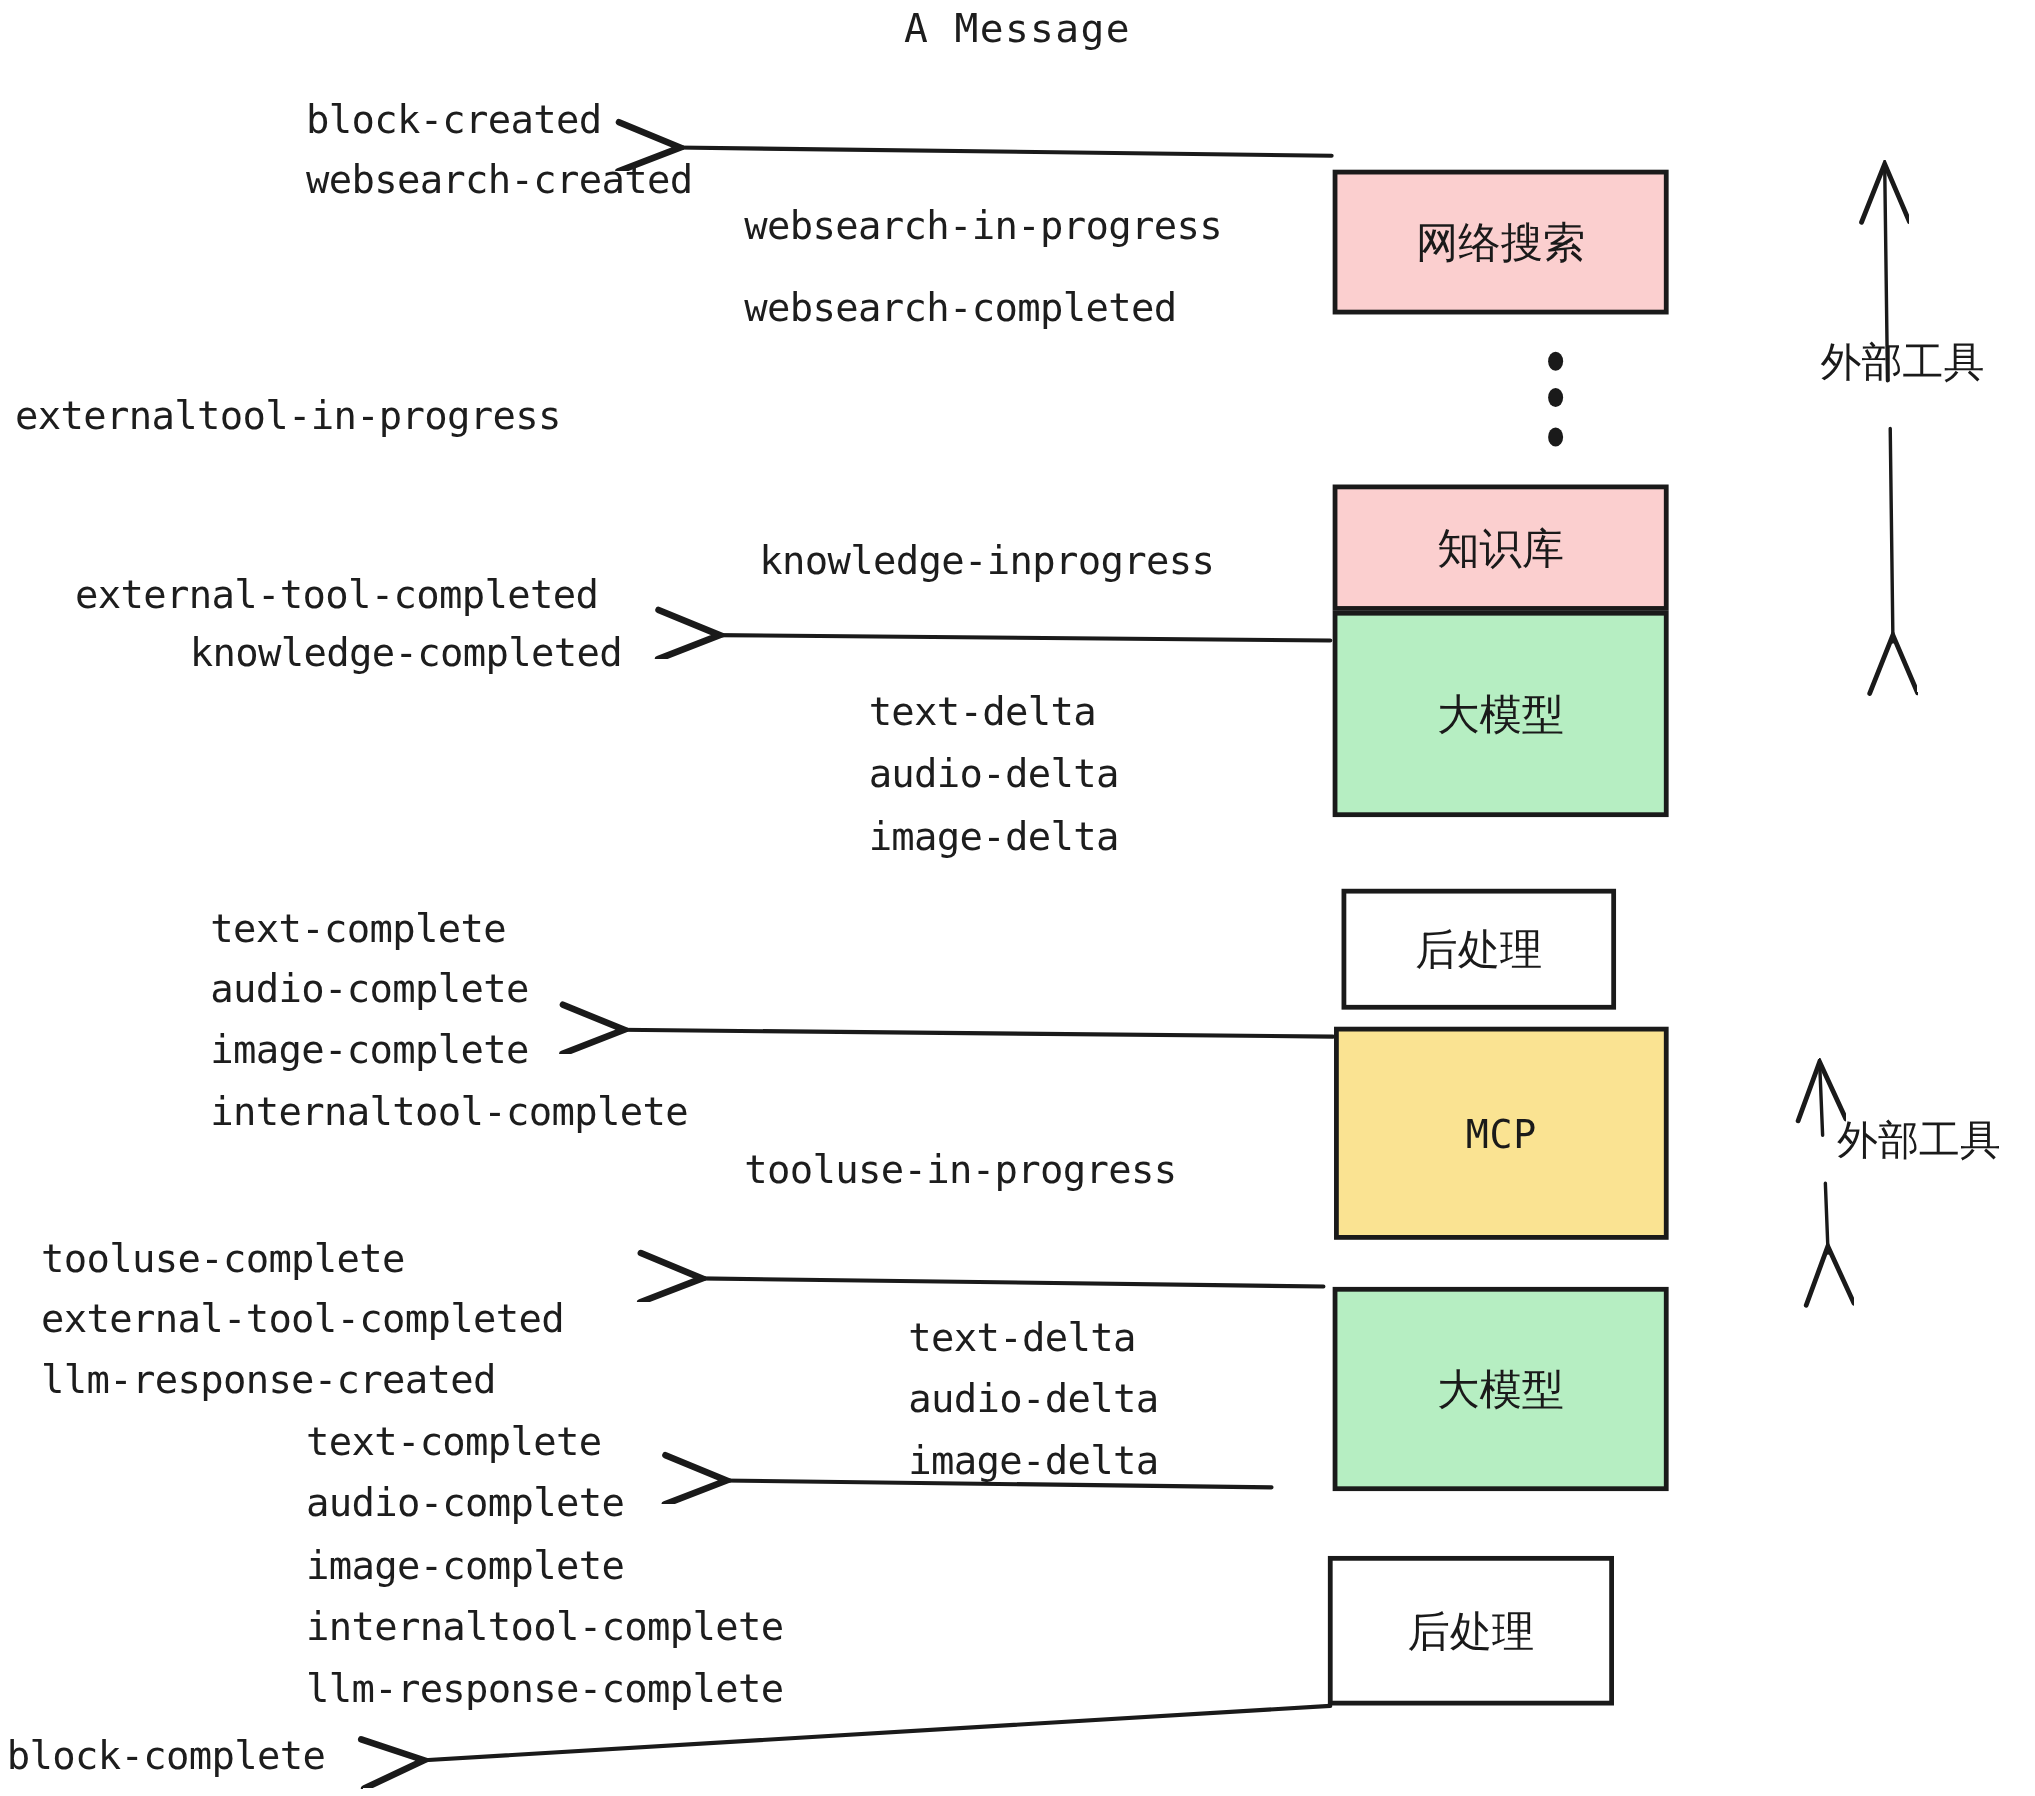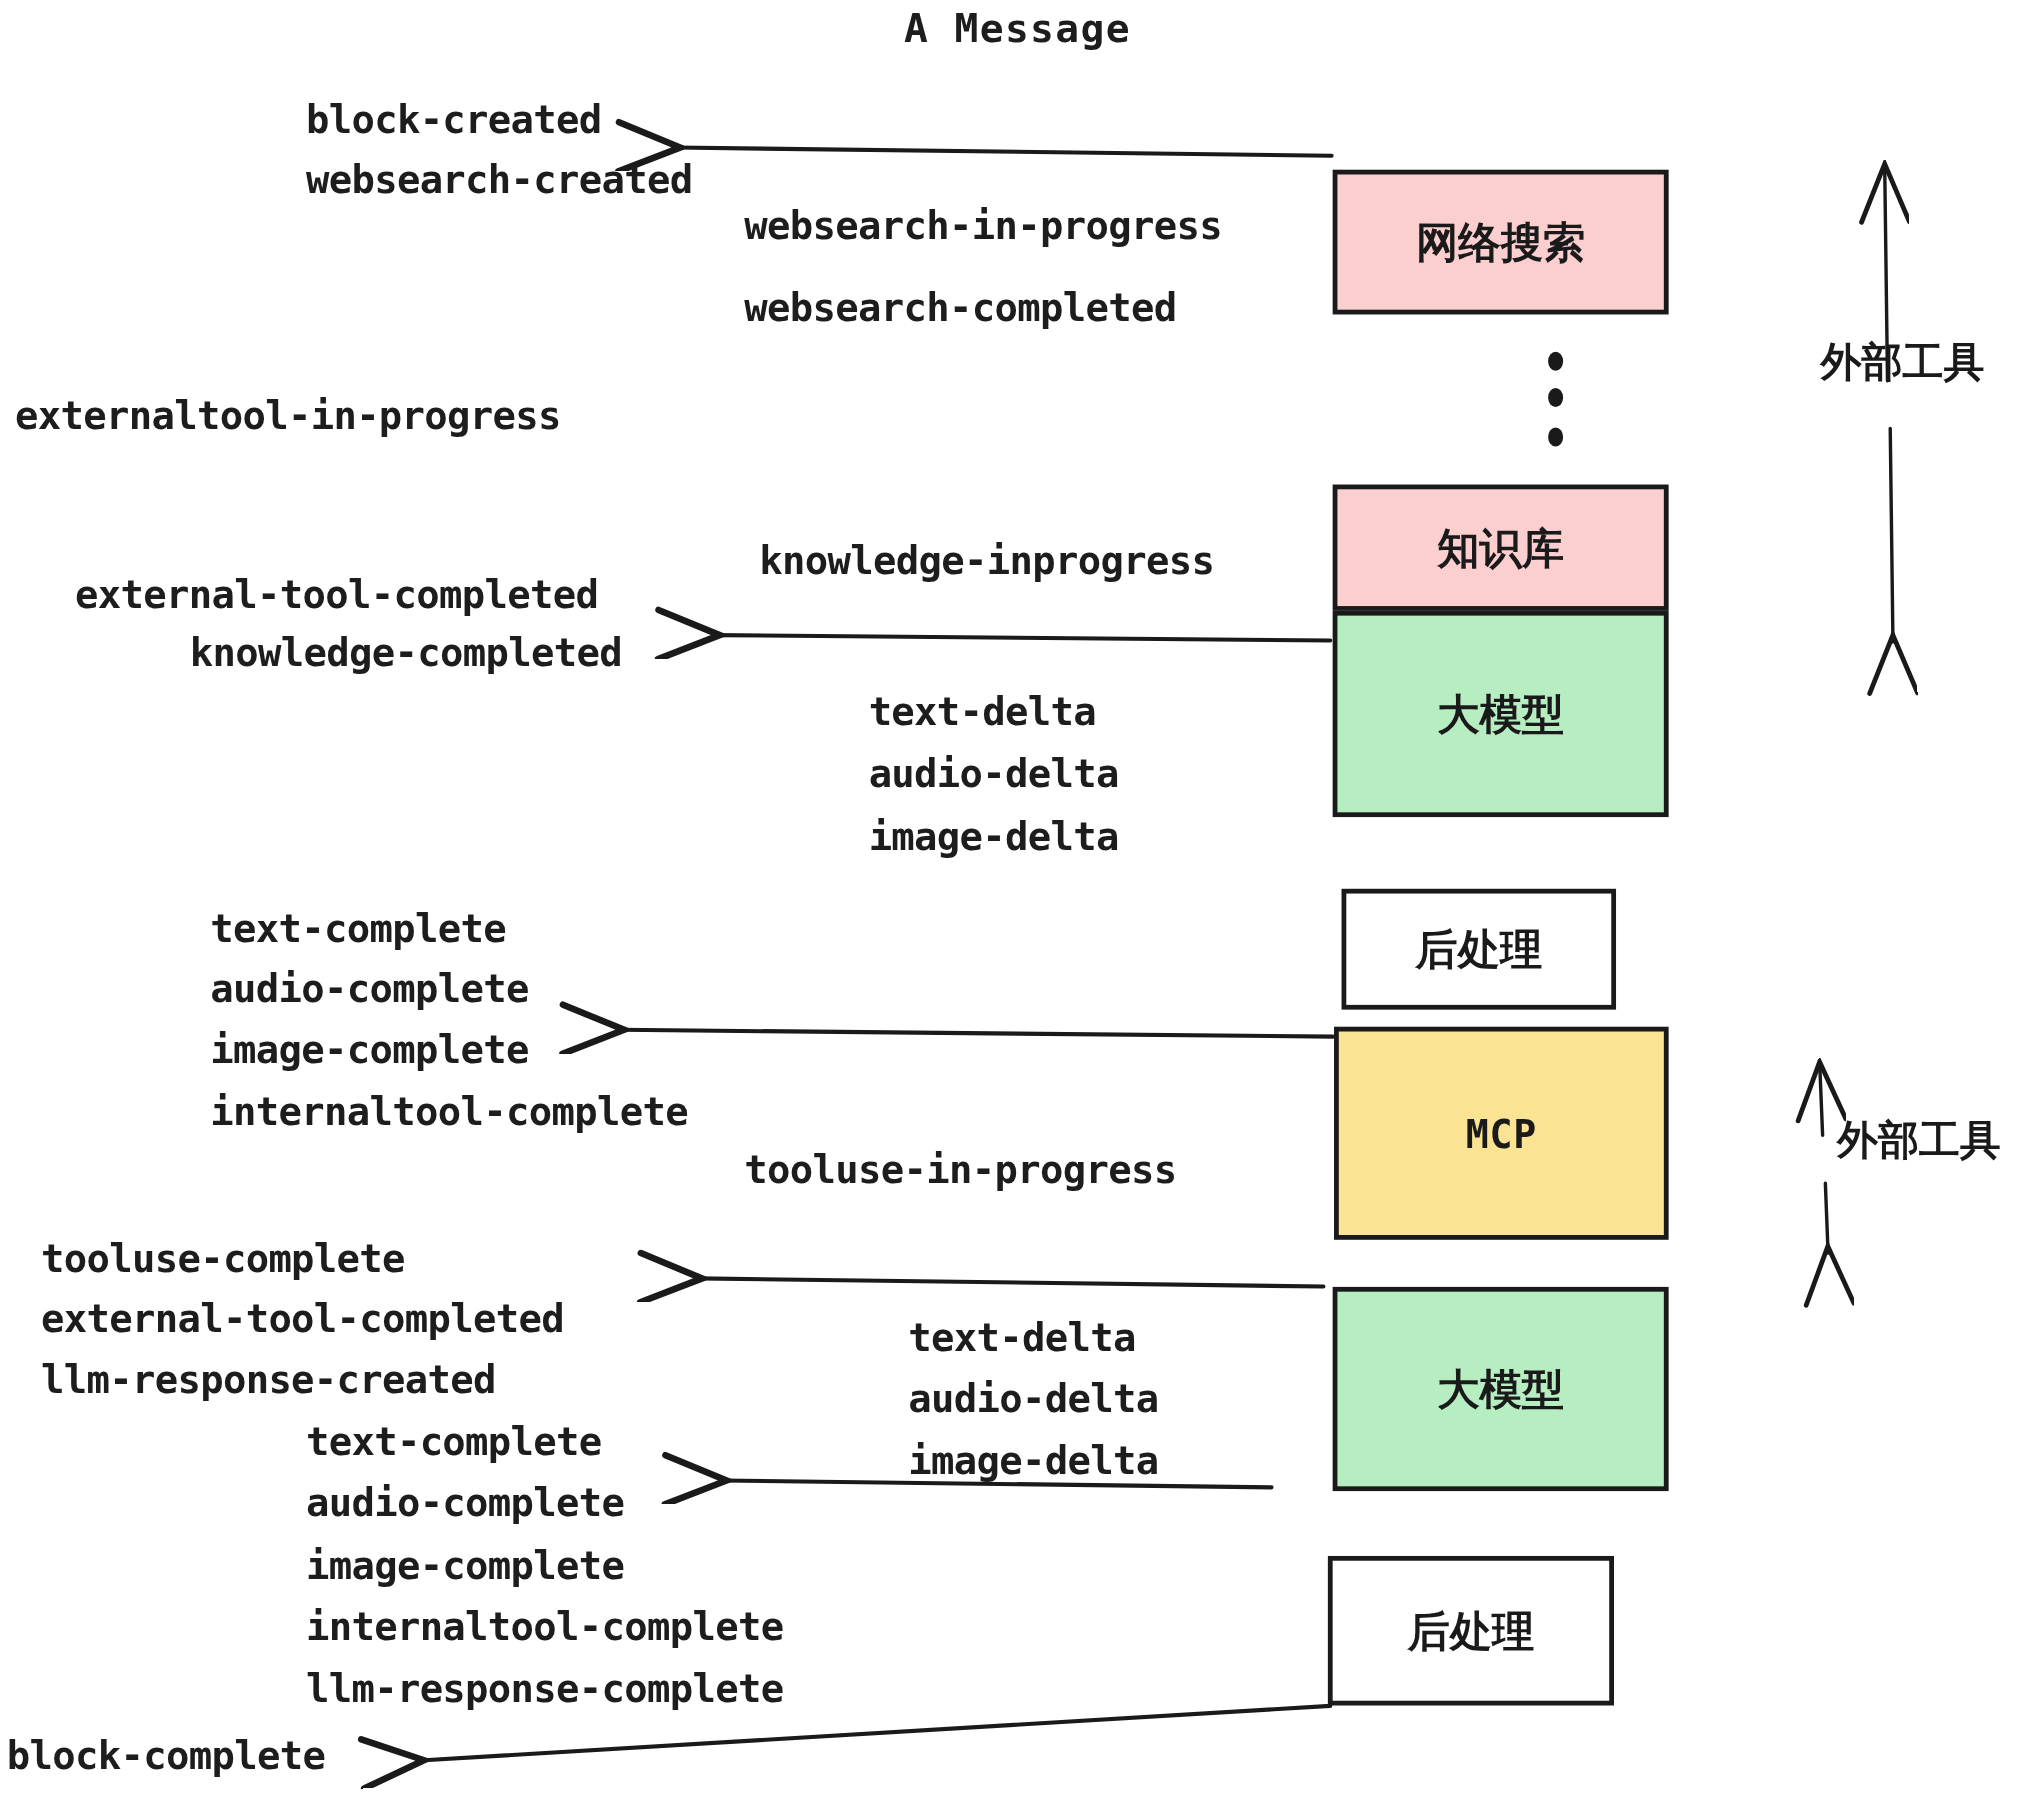--- a/index.html
+++ b/index.html
@@ -1,21 +1,21 @@
 <!DOCTYPE html>
 <html style="font-size:11px"><head>
 <meta charset="utf-8">
 <style>
   html,body{margin:0;padding:0;background:#ffffff;}
   body{
     width:2035px;height:1796px;
     font-family:"DejaVu Sans",sans-serif;
     overflow:hidden;
   }
-  #stage{position:relative;width:2035px;height:1538px;background:#fff;font-weight:bold;}
+  #stage{position:relative;width:2035px;height:1538px;background:#fff;}
   svg#diagram{position:absolute;left:0;top:0;width:2035px;height:1796px;}
   .evt{
     font-family:"DejaVu Sans Mono","Liberation Mono",monospace;
     font-size:57px;
     fill:#1d1d1d;
     letter-spacing:-1px;
   }
   .title{
     font-family:"DejaVu Sans Mono","Liberation Mono",monospace;
     font-size:58px;

